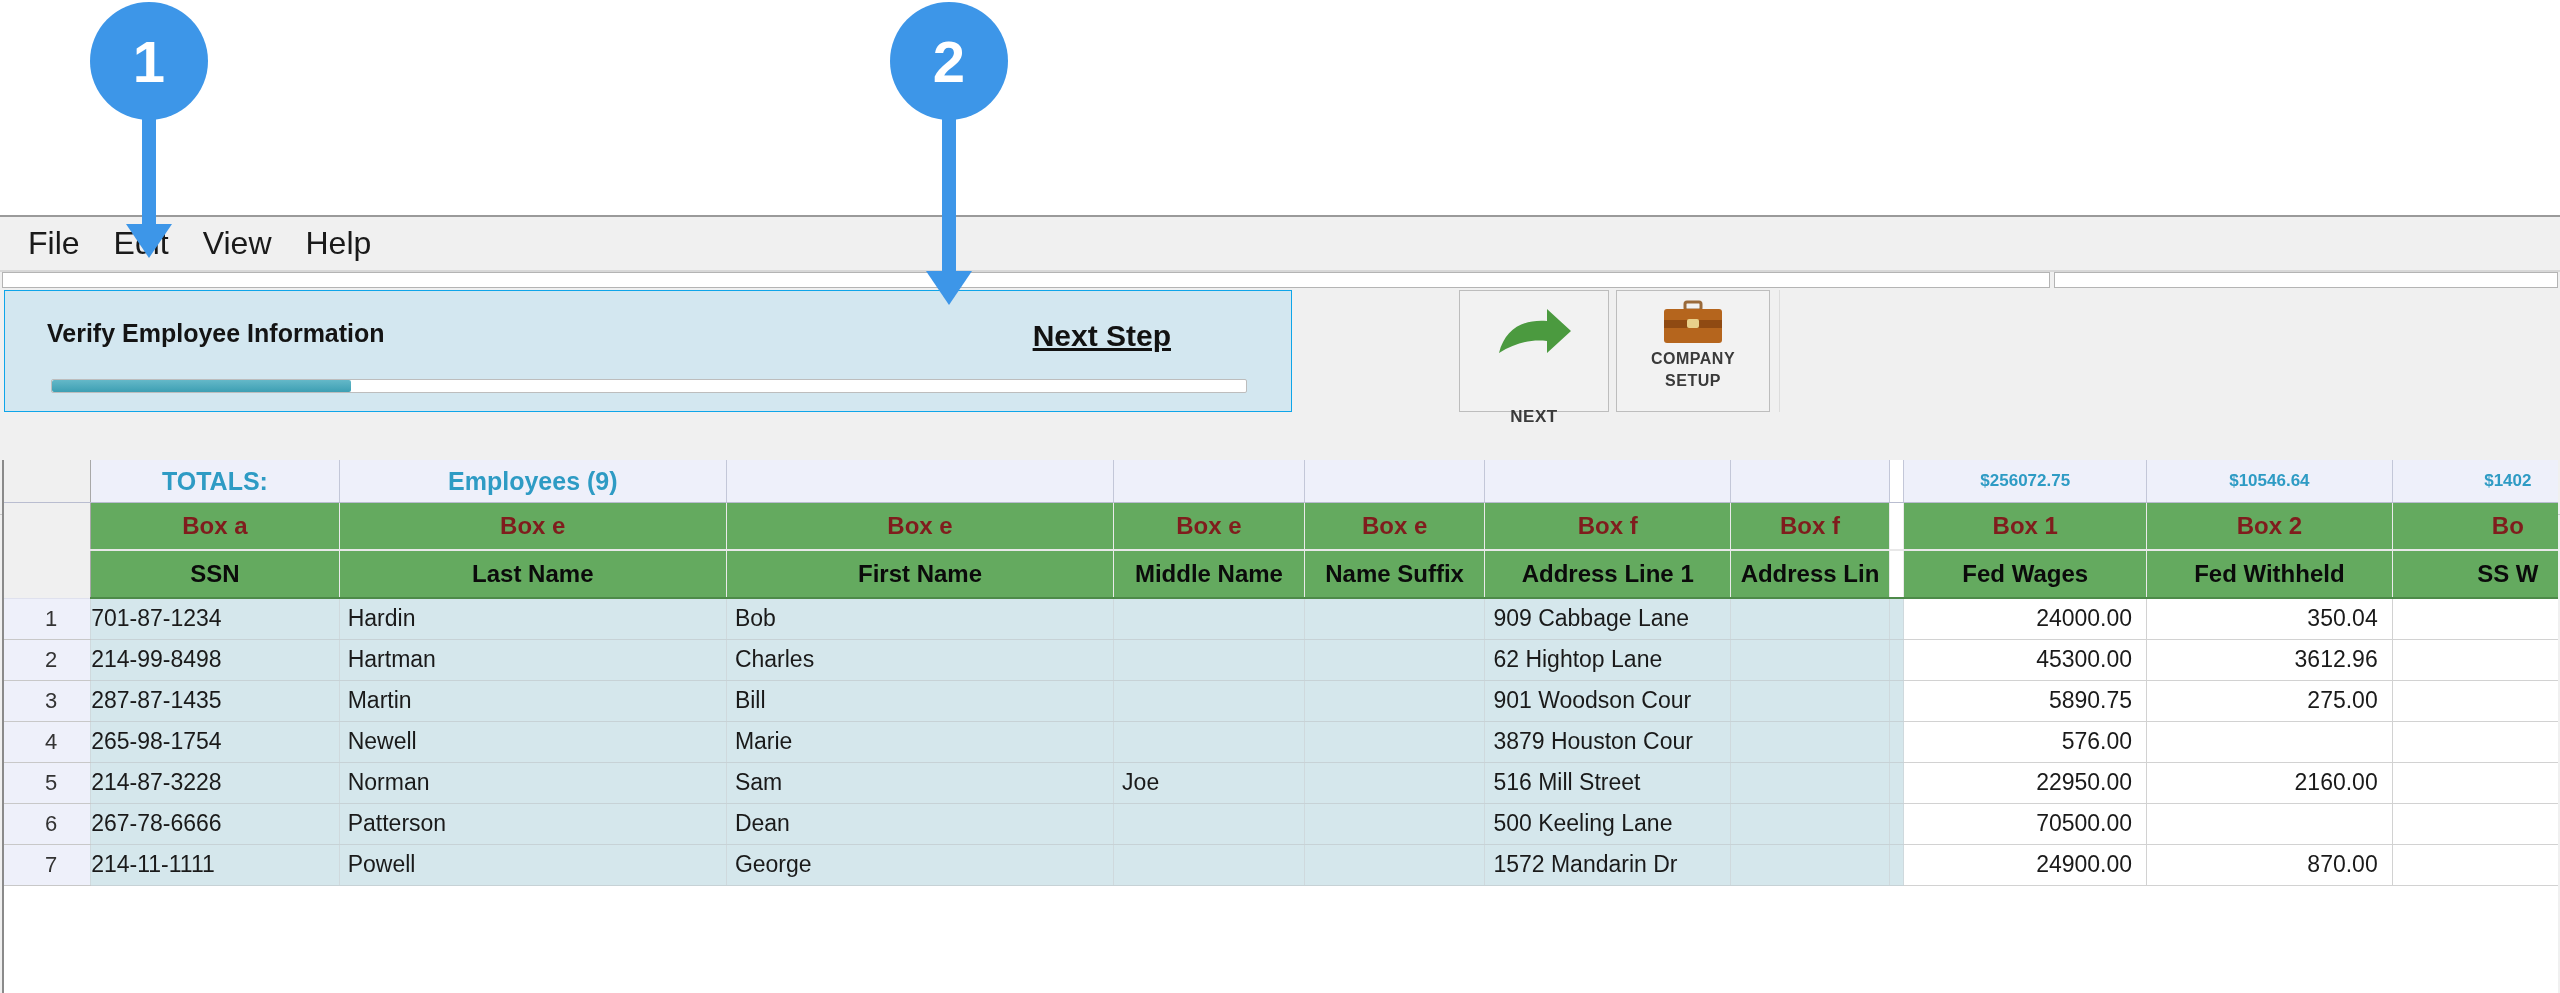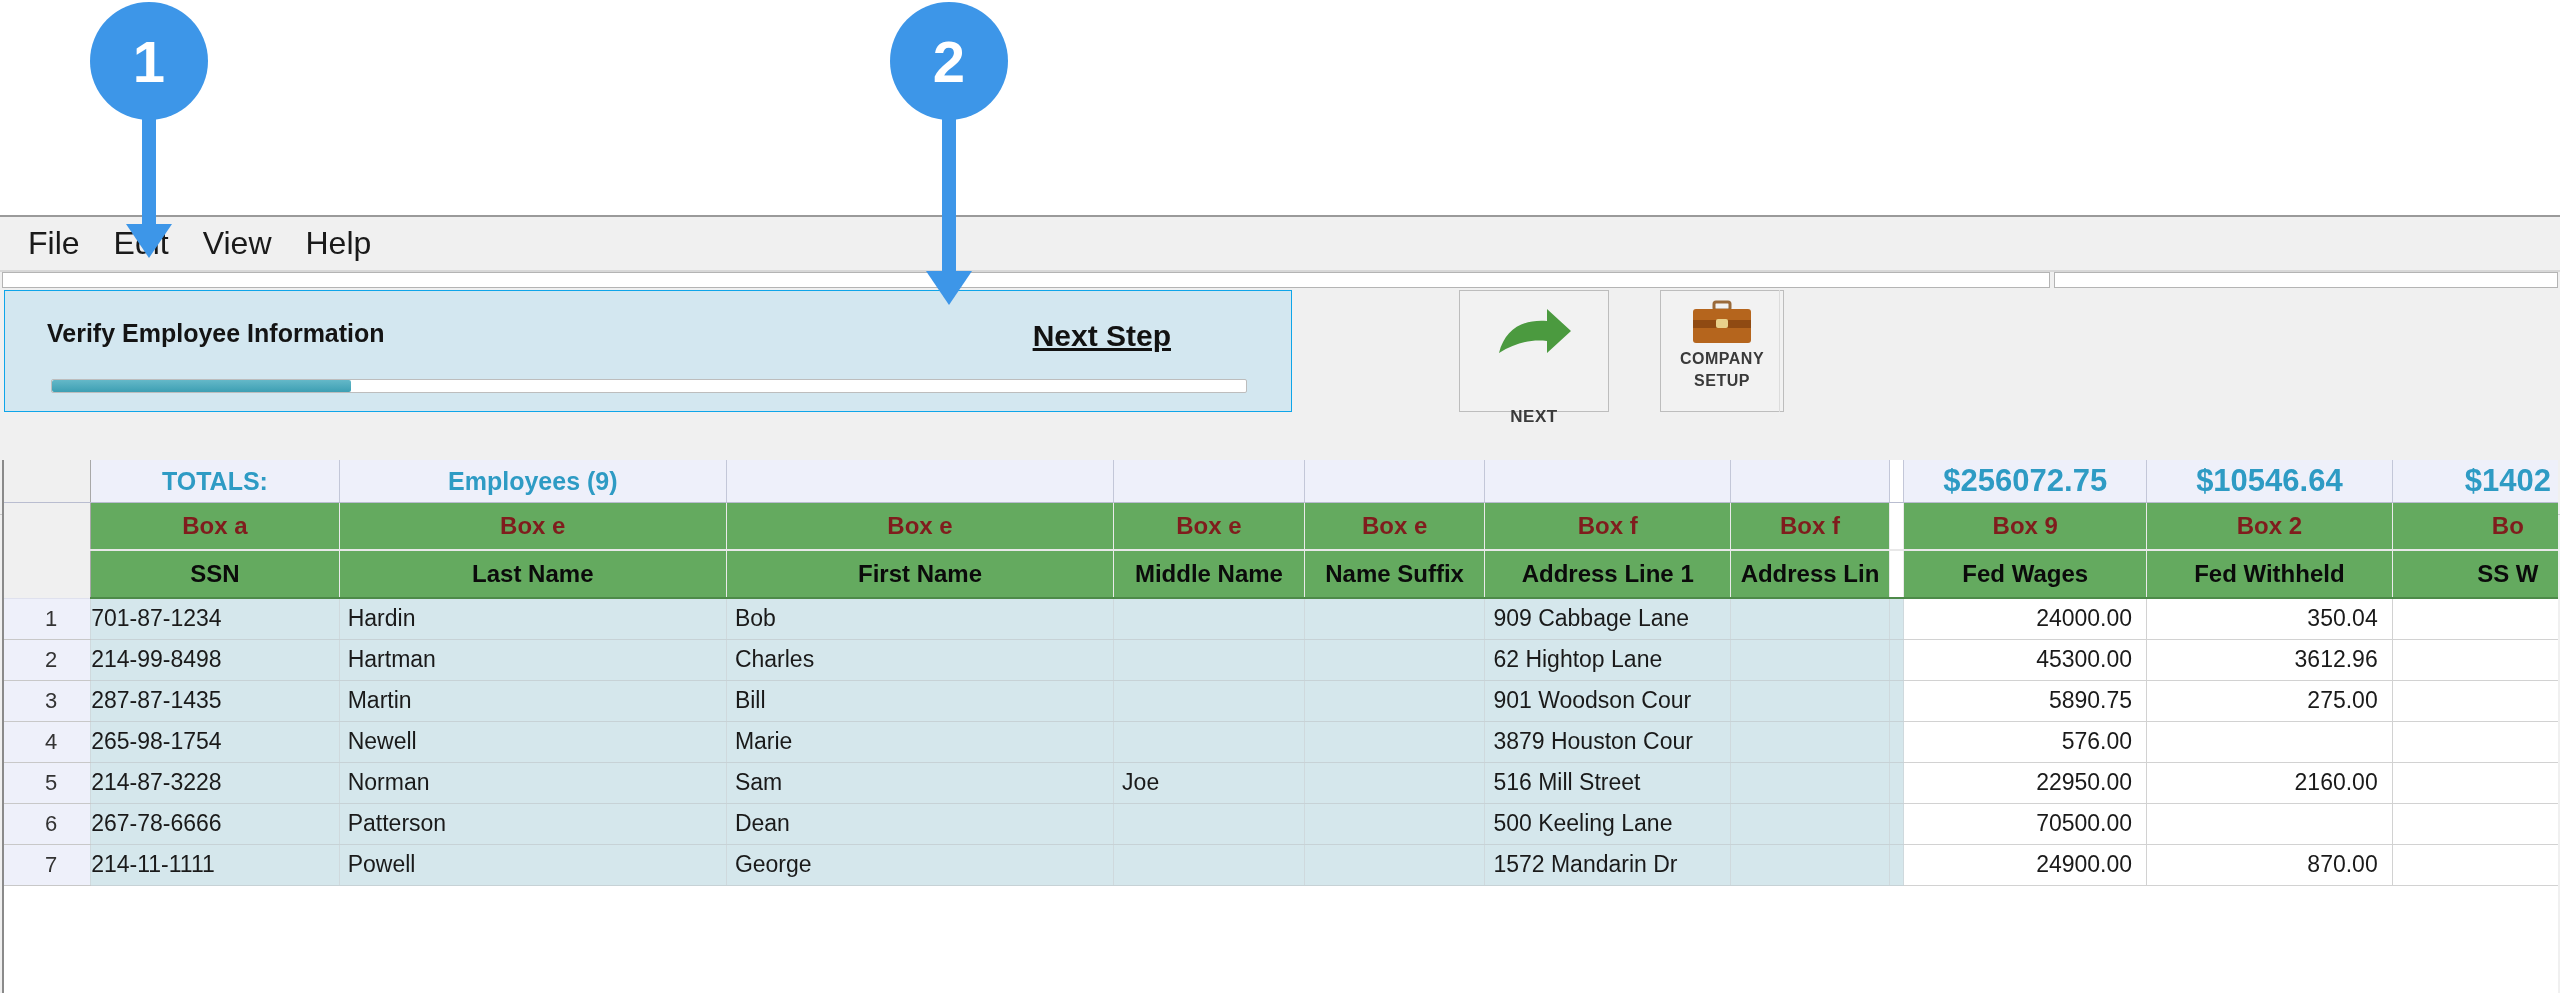--- a/index.html
+++ b/index.html
@@ -45,21 +45,21 @@
   .pbar-fill{position:absolute;left:0;top:0;height:100%;width:25%;
              background:linear-gradient(to bottom,#64b8c8,#3d9fb3);border-radius:2px;}
 
   
   .tbtn{position:absolute;top:18px;height:122px;background:#f2f2f2;
         border:1px solid #bdbdbd;box-sizing:border-box;
         display:flex;flex-direction:column;align-items:center;justify-content:flex-start;
         cursor:pointer;}
   .tbtn.b-prev{left:1304px;width:150px;}
   .tbtn.b-next{left:1459px;width:150px;gap:48px;}
-  .tbtn.b-comp{left:1660px;width:124px;}
+  .tbtn.b-comp{left:1616px;width:154px;}
   .tbtn .ic{margin-top:12px;height:62px;display:flex;align-items:center;justify-content:center;}
   .tbtn .lbl{font-size:17px;font-weight:bold;letter-spacing:.5px;color:#3a3a3a;text-align:center;line-height:20px;}
   .tbtn.b-prev .lbl{color:#a0a0a0;}
   .tbtn.b-comp .lbl{margin-top:2px;font-size:16px;}
   .tbtn.b-comp .ic{height:48px;margin-top:8px;}
 
   
   .tool-divider{position:absolute;left:1779px;top:18px;width:1px;height:122px;background:#dcdcdc;}
   .strip-bottom{position:absolute;left:0;top:219px;width:2560px;height:24px;background:#f0f0f0;
                 border-bottom:1px solid #c8c8c8;box-sizing:border-box;}
@@ -74,21 +74,21 @@
   
   .gut{width:60px;background:#f0f0f0;border-right:1px solid #a8a8a8;}
   tr.data .gut{background:#eef0fa;text-align:center;font-size:22px;color:#333;
                border-bottom:1px solid #c8c8c8;border-top:1px solid #dfe1ee;}
 
   
   tr.totals td{background:#eef0fa;height:42px;color:#2e9bc4;font-weight:bold;font-size:25px;
                text-align:center;border-right:1px solid #c3c7d8;border-bottom:1px solid #b9bdd0;}
   tr.totals td.gut{background:#f0f0f0;border-right:1px solid #a8a8a8;}
   tr.totals td.blank{}
-  tr.totals td.money{font-size:31px;}
+  tr.totals td.money{font-size:17px;}
 
   
   tr.boxrow td{background:#64aa5f;height:46px;color:#7f1d1d;font-weight:bold;font-size:24px;
                text-align:center;border-right:1px solid #eaeaea;border-bottom:2px solid #e8e8e8;}
   tr.fieldrow td{background:#64aa5f;height:46px;color:#0b0b0b;font-weight:bold;font-size:24px;
                  text-align:center;border-right:1px solid #eaeaea;border-bottom:2px solid #4d8a49;}
   tr.boxrow td.gut,tr.fieldrow td.gut{background:#f0f0f0;border-right:1px solid #a8a8a8;border-bottom:none;}
 
   
   tr.data td{height:41px;border-right:1px solid #cfd9dd;border-bottom:1px solid #c7d2d6;
@@ -208,21 +208,21 @@
         <tr class="boxrow">
           <td class="gut"></td>
           <td>Box a</td>
           <td>Box e</td>
           <td>Box e</td>
           <td>Box e</td>
           <td>Box e</td>
           <td>Box f</td>
           <td>Box f</td>
           <td class="sep-col"></td>
-          <td>Box 9</td>
+          <td>Box 1</td>
           <td>Box 2</td>
           <td>Bo</td>
         </tr>
 
         <tr class="fieldrow">
           <td class="gut"></td>
           <td>SSN</td>
           <td>Last Name</td>
           <td>First Name</td>
           <td>Middle Name</td>

